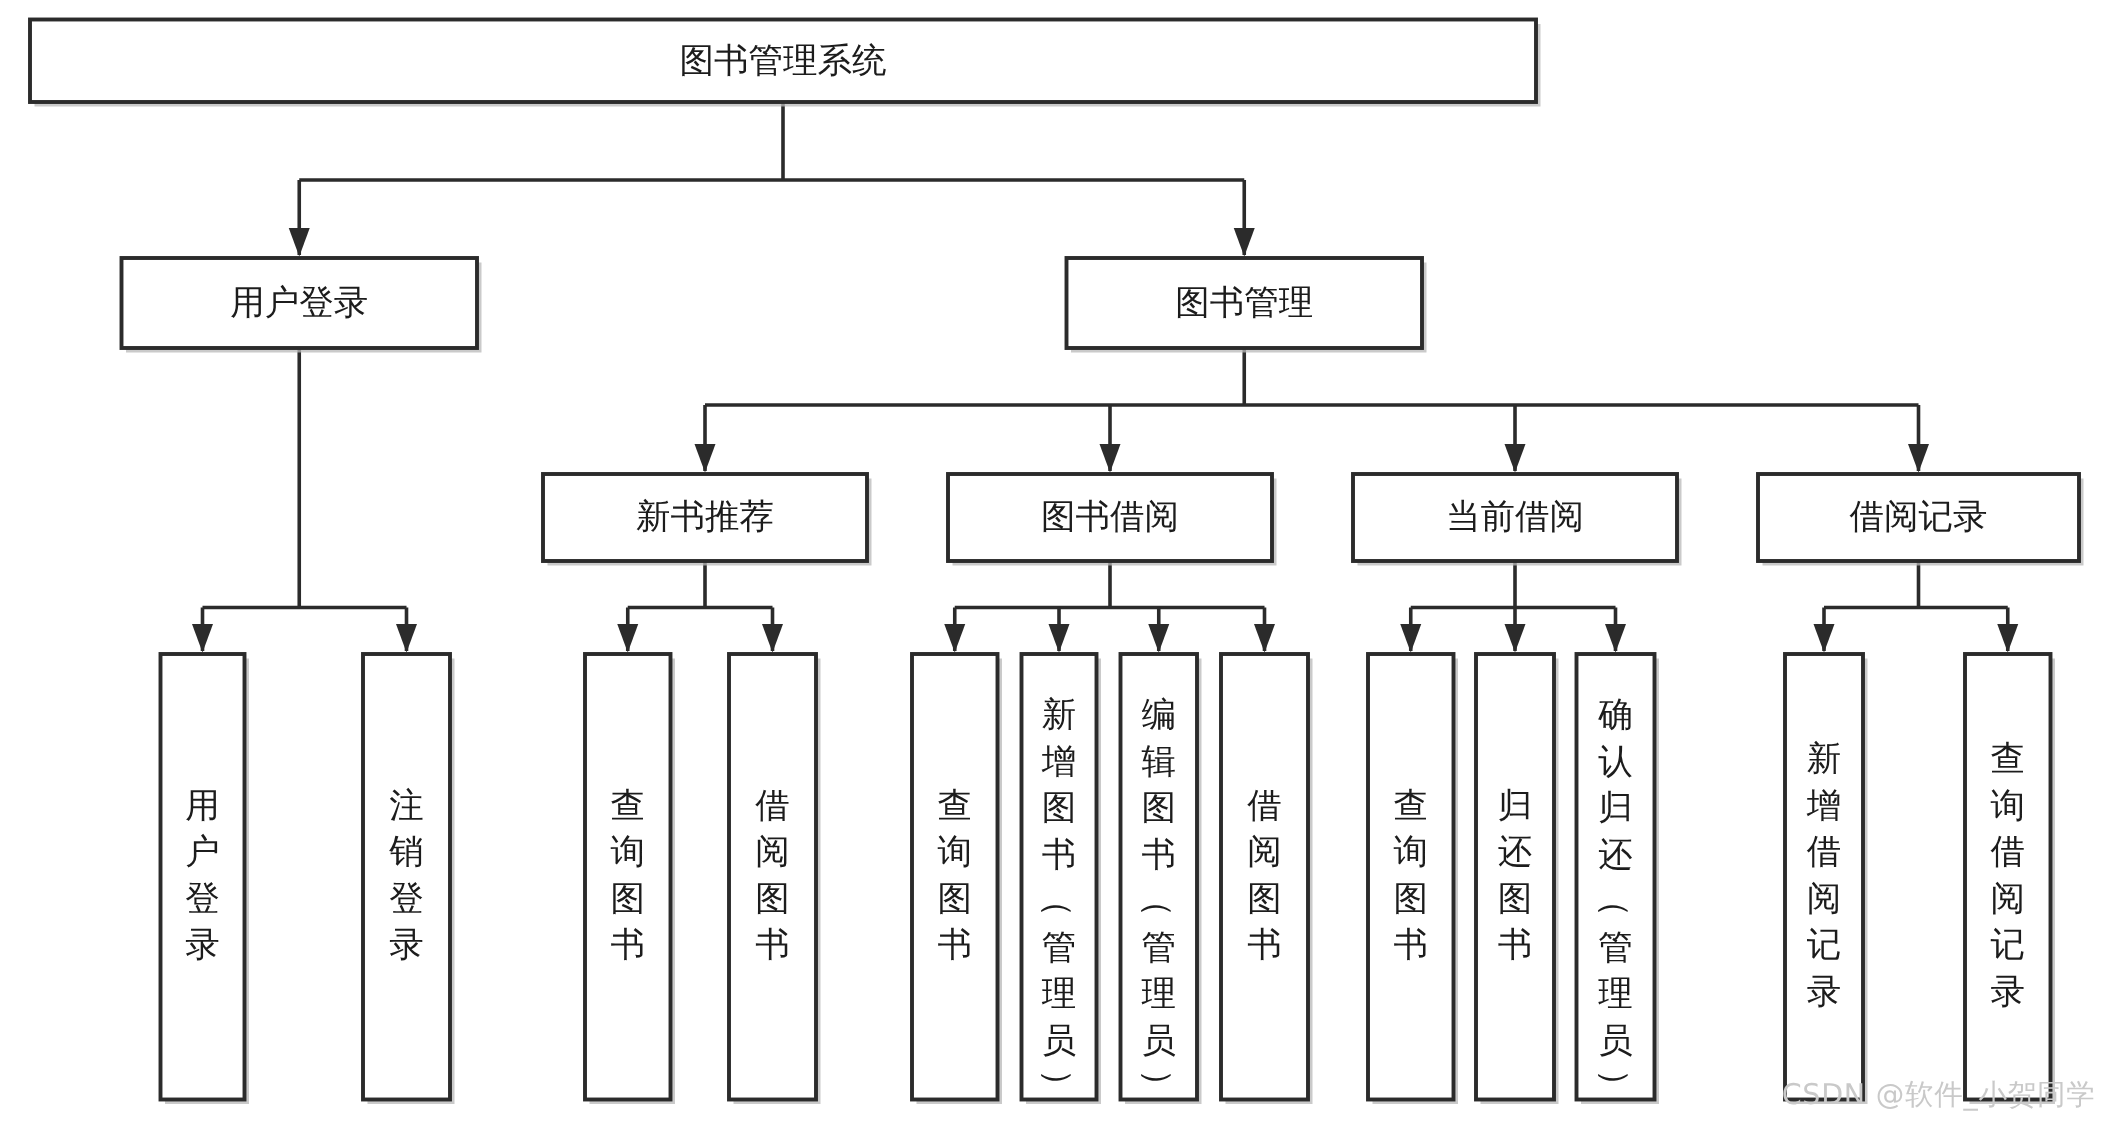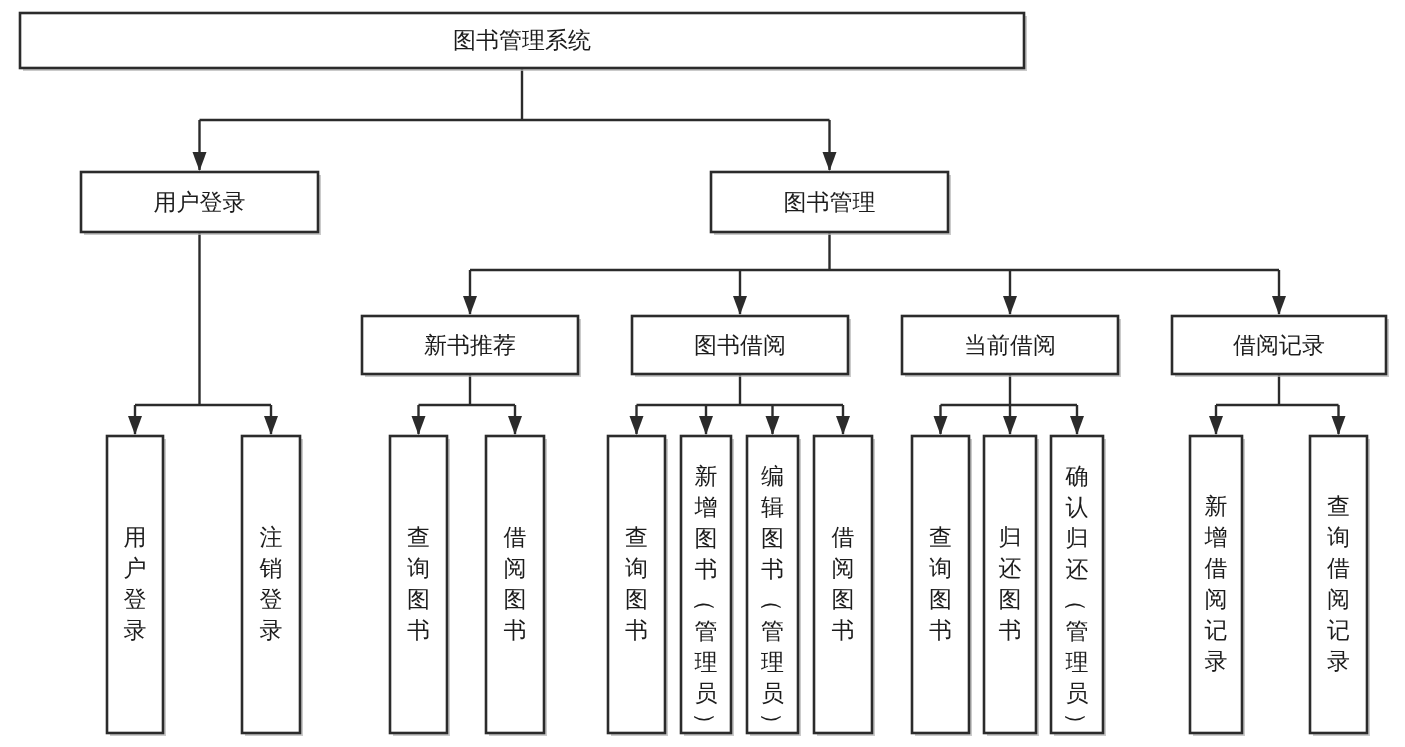--- a/index.html
+++ b/index.html
@@ -229,13 +229,14 @@
         <g>
           <text class="leaf-label" x="1338.5" y="513.5">查</text>
           <text class="leaf-label" x="1338.5" y="544.5">询</text>
           <text class="leaf-label" x="1338.5" y="575.5">借</text>
           <text class="leaf-label" x="1338.5" y="606.5">阅</text>
           <text class="leaf-label" x="1338.5" y="637.5">记</text>
           <text class="leaf-label" x="1338.5" y="668.5">录</text>
         </g>
       </g>
   </svg>
+  <div class="watermark">CSDN @软件_小贺同学</div>
 </div>
 
 </body></html>

